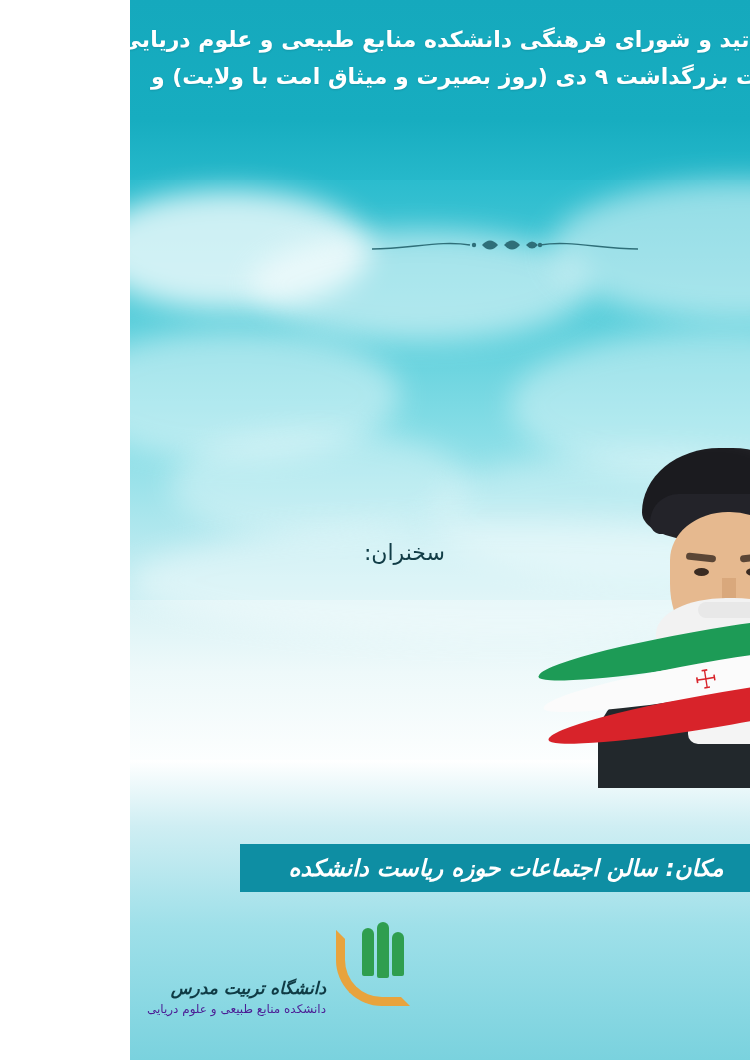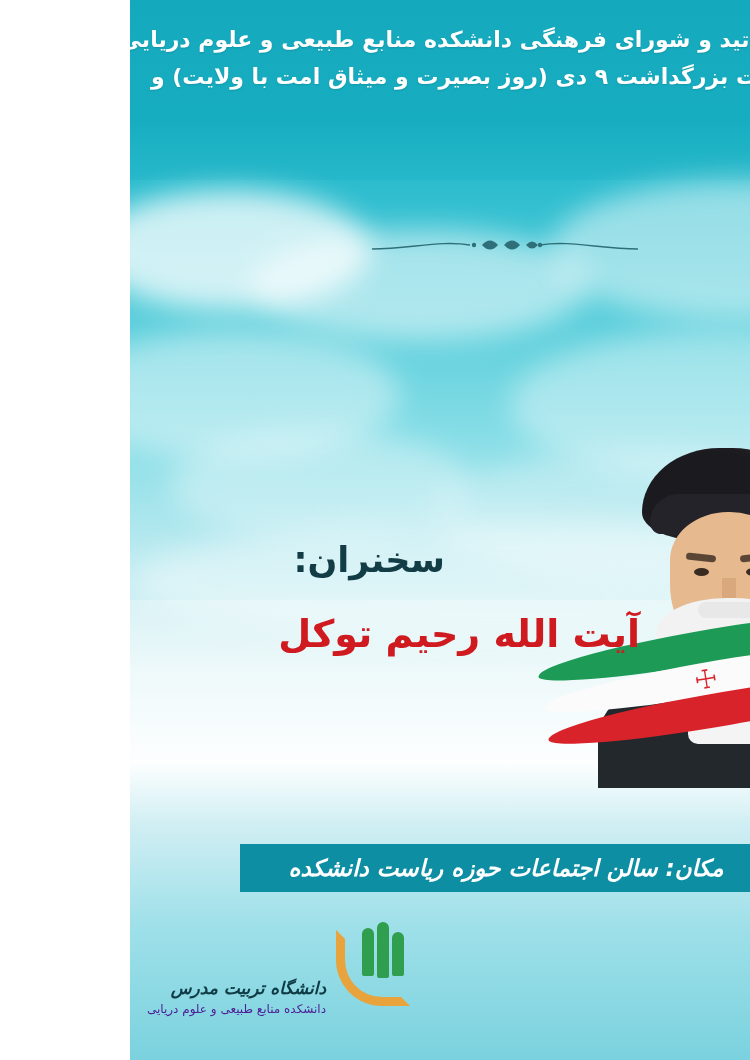--- a/index.html
+++ b/index.html
@@ -111,22 +111,22 @@
     line-height: 1.35;
     direction: rtl;
     text-shadow: 0 1px 0 rgba(255,255,255,.45);
   }
 
   
   .speaker-label {
     position: absolute;
     top: 540px;
     right: 305px;
-    font-size: 35px;
-    font-weight: bold;
+    font-size: 22px;
+    font-weight: normal;
     color: #123d47;
     direction: rtl;
   }
   .speaker-name {
     position: absolute;
     top: 612px;
     right: 110px;
     font-size: 38px;
     font-weight: bold;
     color: #cf1b20;
@@ -369,21 +369,20 @@
   </div>
 
   <div class="flag">
     <div class="band green"></div>
     <div class="band white"></div>
     <div class="band red"></div>
     <div class="emblem">☩</div>
   </div>
 
   <div class="speaker-label">سخنران:</div>
-  <div class="speaker-name">آیت الله رحیم توکل</div>
 
   <div class="infobar place">مکان: سالن اجتماعات حوزه  ریاست دانشکده</div>
 
   <div class="footer">
     <div class="logo-mark">
       <div class="arc"></div>
       <div class="leaf l1"></div>
       <div class="leaf l2"></div>
       <div class="leaf l3"></div>
     </div>

